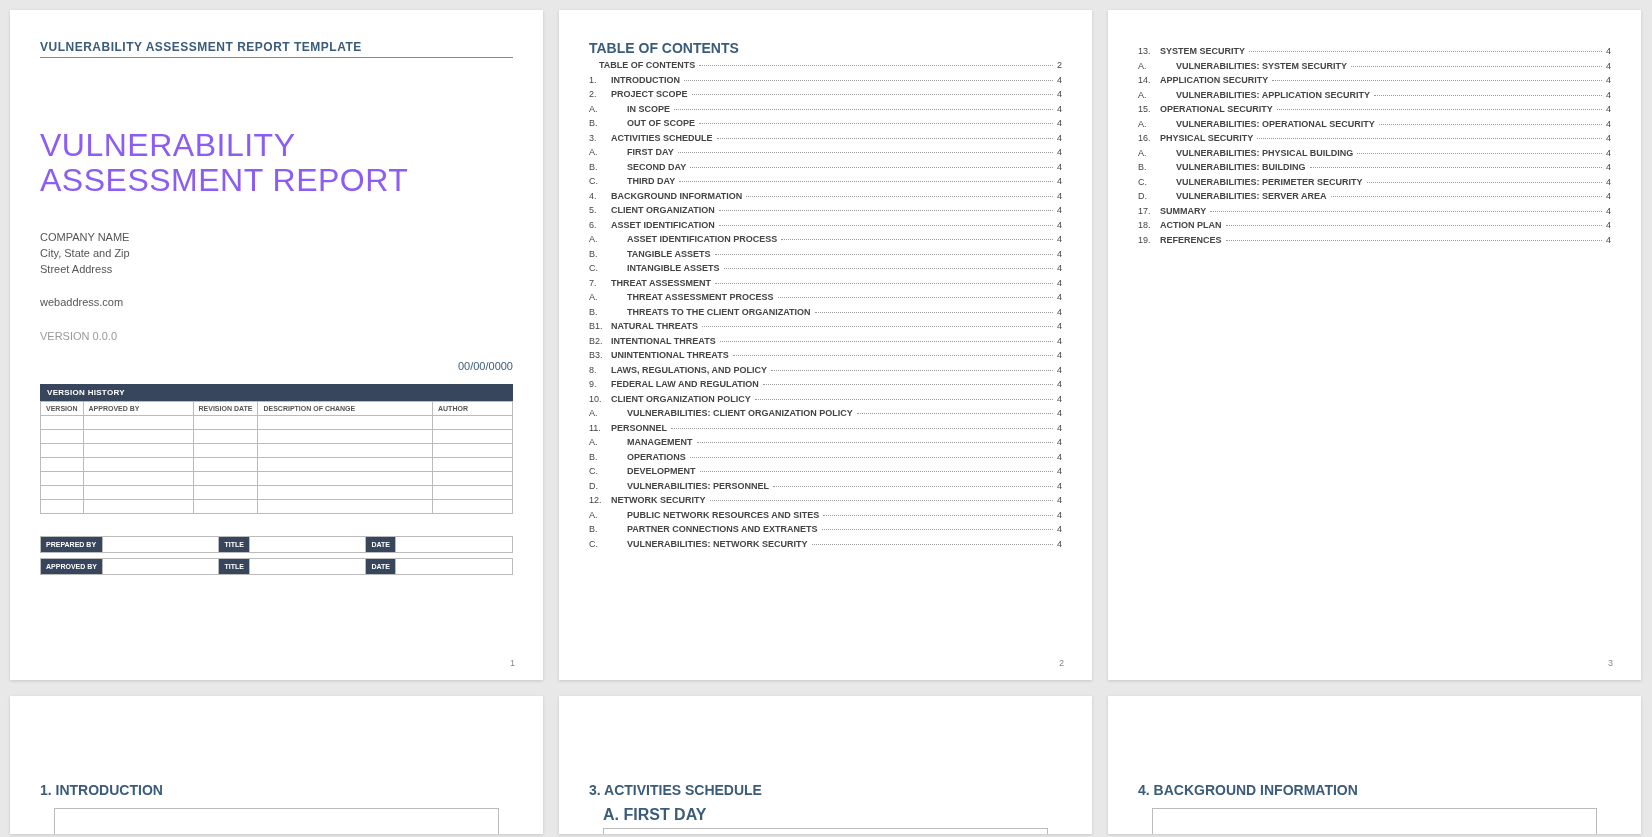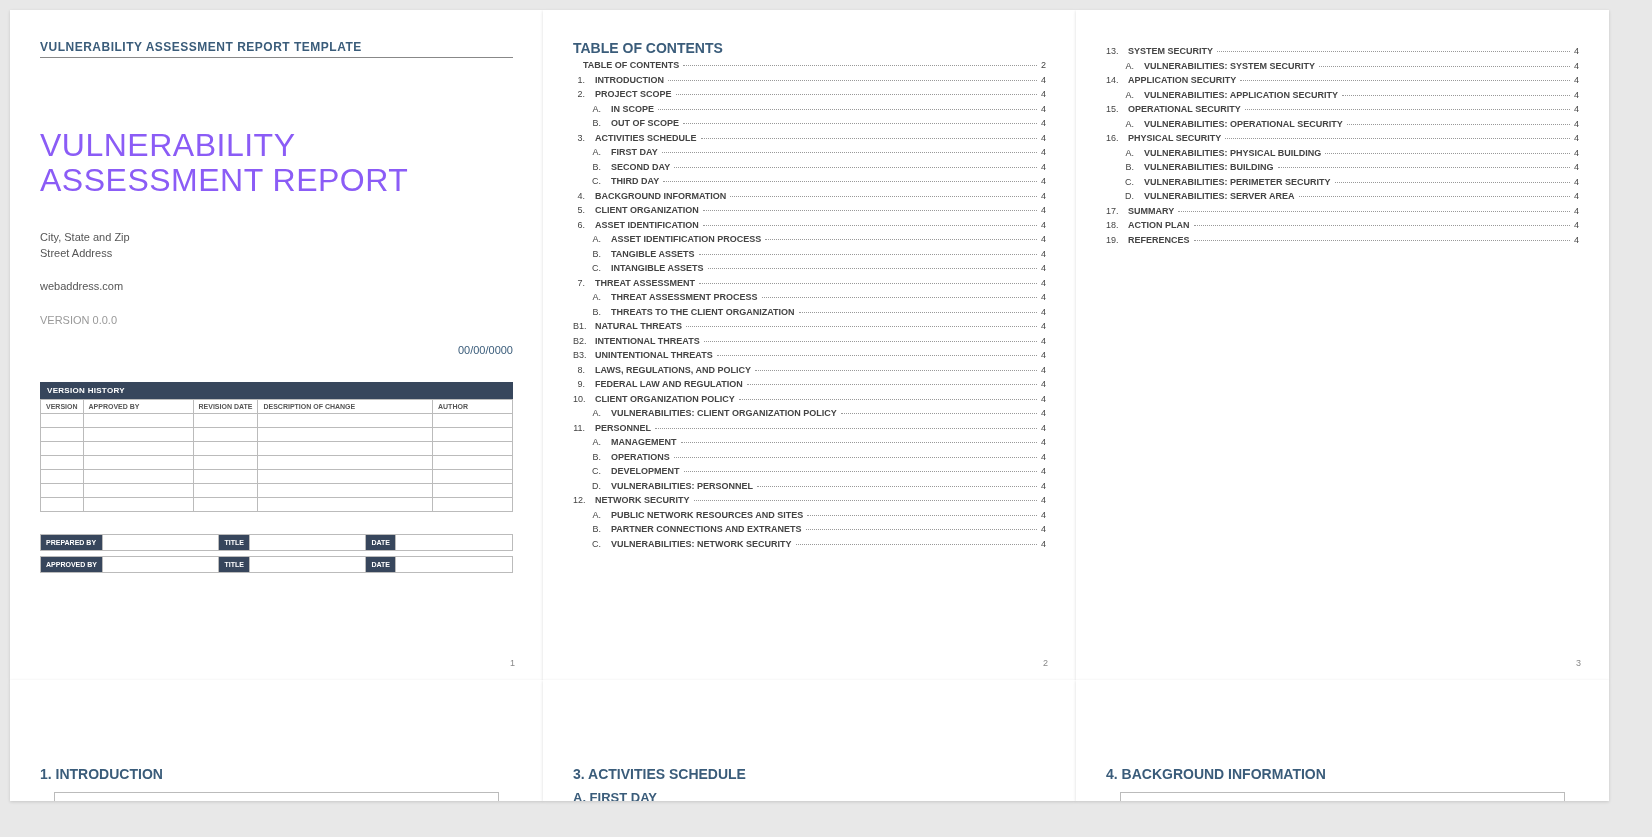--- a/index.html
+++ b/index.html
@@ -7,34 +7,34 @@
     margin: 0;
     padding: 10px;
     background: #e8e8e8;
     font-family: "Century Gothic", "Segoe UI", Arial, sans-serif;
     color: #555;
     font-size: 10px;
   }
   .pages-container {
     display: flex;
     flex-wrap: wrap;
-    gap: 0;
+    gap: 16px;
     width: 1632px;
   }
   .page {
     background: #fff;
     width: 533px;
     height: 670px;
     padding: 30px 30px 18px 30px;
     position: relative;
     box-shadow: 0 1px 3px rgba(0,0,0,0.15);
     overflow: hidden;
   }
   .page-short {
-    height: 121px;
+    height: 138px;
   }
   
   .p1-header {
     color: #3a5c7a;
     font-size: 12px;
     font-weight: bold;
     letter-spacing: 0.5px;
   }
   .p1-header .line {
     border-top: 1px solid #888;
@@ -51,21 +51,21 @@
   .p1-company-block {
     margin-top: 32px;
     font-size: 11px;
     line-height: 1.45;
     color: #555;
   }
   .p1-web { margin-top: 18px; font-size: 11px; }
   .p1-version { margin-top: 22px; font-size: 11px; color: #999; }
   .p1-date { margin-top: 18px; font-size: 11px; color: #3a5c7a; text-align: right; }
 
-  .vh-wrap { margin-top: 26px; }
+  .vh-wrap { margin-top: 12px; }
   .vh-title {
     background: #37465c;
     color: #fff;
     font-size: 8px;
     font-weight: bold;
     padding: 4px 7px;
     letter-spacing: 0.3px;
   }
   table.vh, table.sig {
     width: 100%;
@@ -130,21 +130,21 @@
   }
   .toc-row {
     display: flex;
     align-items: baseline;
     white-space: nowrap;
     margin-bottom: 4.5px;
     color: #444;
   }
   .toc-marker {
     display: inline-block;
-    text-align: right;
+    text-align: left;
     padding-right: 10px;
     flex: 0 0 auto;
   }
   .toc-label { flex: 0 0 auto; font-weight: bold; }
   .toc-dots {
     flex: 1 1 auto;
     border-bottom: 1px dotted #999;
     margin: 0 4px;
     position: relative;
     top: -2px;
@@ -156,24 +156,24 @@
 
   
   .sec-heading {
     color: #3a5c7a;
     font-size: 14px;
     font-weight: bold;
     margin-top: 56px;
   }
   .sec-sub {
     color: #3a5c7a;
-    font-size: 13px;
+    font-size: 16px;
     font-weight: bold;
     margin-top: 8px;
-    margin-left: 0;
+    margin-left: 14px;
   }
   .input-box {
     border: 1px solid #bbb;
     height: 34px;
     margin: 10px 14px 0 14px;
   }
 </style>
 </head>
 <body>
 
@@ -182,20 +182,21 @@
   <div class="page">
     <div class="p1-header">
       <span>VULNERABILITY ASSESSMENT REPORT TEMPLATE</span>
       <div class="line"></div>
     </div>
     <div class="p1-title">
       <div>VULNERABILITY</div>
       <div>ASSESSMENT REPORT</div>
     </div>
     <div class="p1-company-block">
+      <div>COMPANY NAME</div>
       <div>City, State and Zip</div>
       <div>Street Address</div>
     </div>
     <div class="p1-web">webaddress.com</div>
     <div class="p1-version">VERSION 0.0.0</div>
     <div class="p1-date">00/00/0000</div>
 
     <div class="vh-wrap">
       <div class="vh-title">VERSION HISTORY</div>
       <table class="vh">

